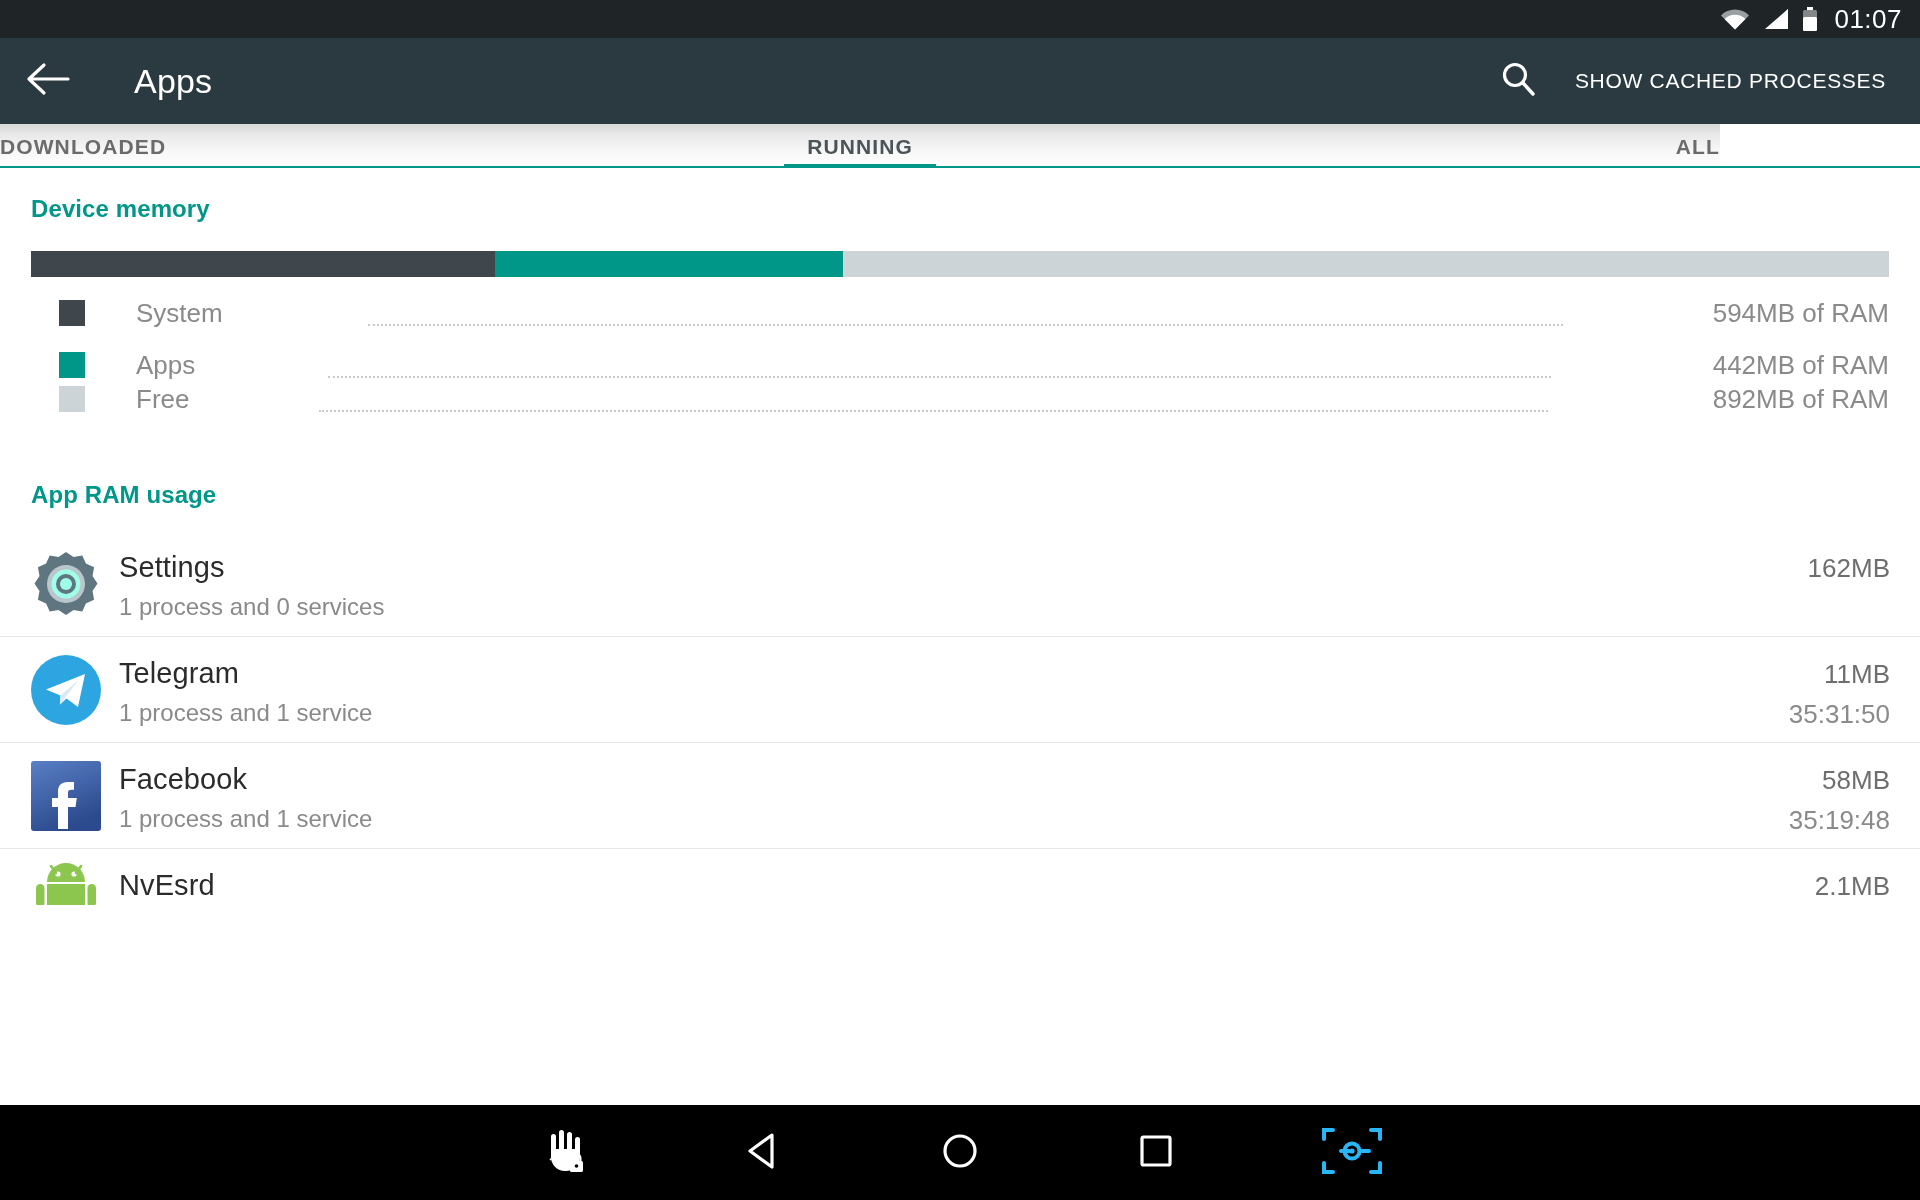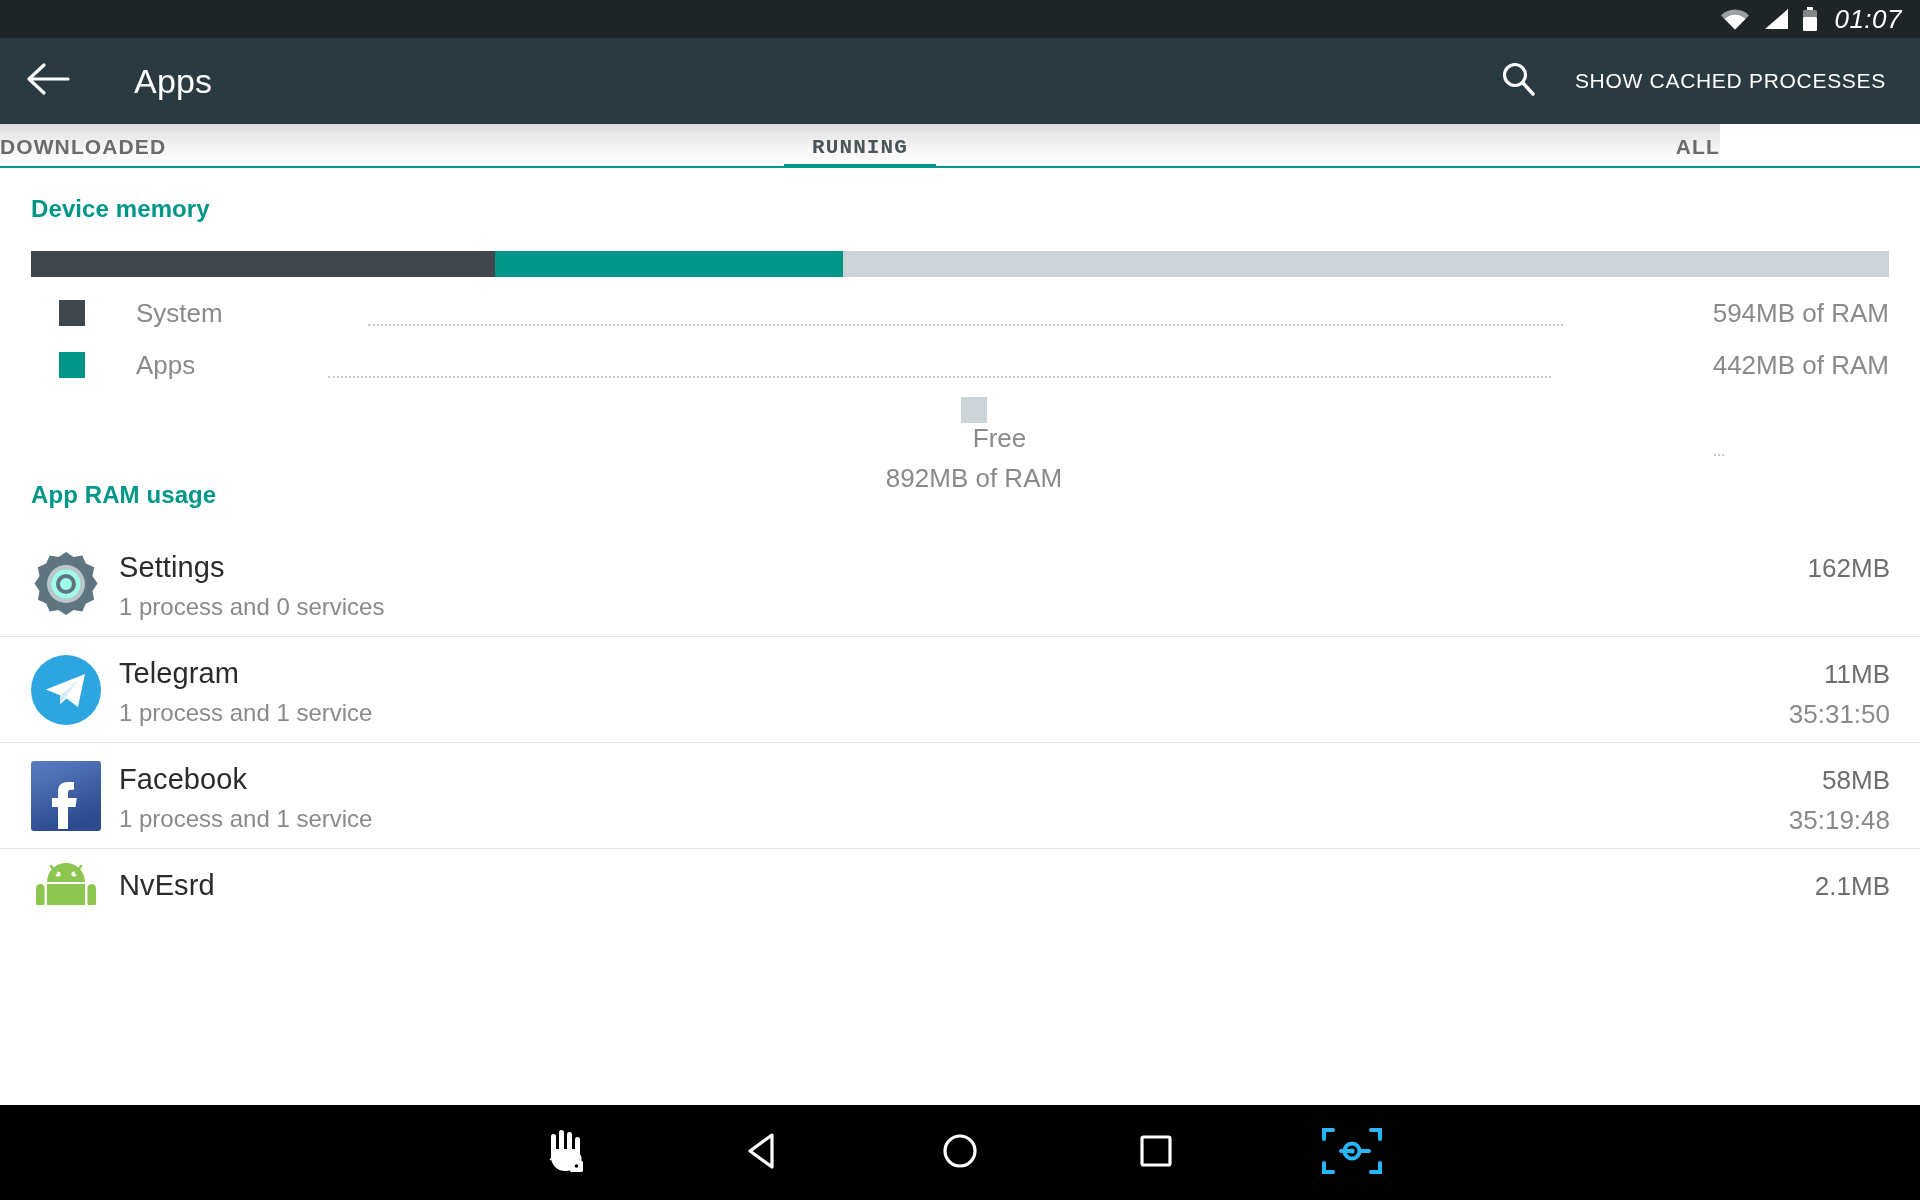--- a/index.html
+++ b/index.html
@@ -13,21 +13,21 @@
 
   
   .status-bar{
     position:absolute; top:0; left:0; width:1920px; height:38px;
     background:#1f2527; display:flex; align-items:center;
     justify-content:flex-end; padding-right:18px; gap:13px;
   }
   .status-icon{ display:block; }
   .status-clock{
     color:#ffffff; font-size:26px; font-weight:400; letter-spacing:.5px;
-    line-height:1; margin-left:3px;font-style:italic;
+    line-height:1; margin-left:3px;
   }
 
   
   .action-bar{
     position:absolute; top:38px; left:0; width:1920px; height:86px;
     background:#2b3a41; display:flex; align-items:center;
   }
   .back-btn{
     width:96px; height:86px; display:flex; align-items:center; justify-content:center;
     cursor:pointer;
@@ -54,21 +54,21 @@
     display:flex; align-items:flex-end;
   }
   .tab{
     flex:1; text-align:center; font-size:21px; font-weight:700;
     letter-spacing:1.1px; color:#6b6b6b; padding-bottom:9px;
     position:relative; cursor:pointer; height:44px;
     display:flex; align-items:flex-end; justify-content:center;
   }
   .tab.tab-left{ justify-content:flex-start; }
   .tab.tab-right{ justify-content:flex-end; }
-  .tab.active{ color:#4b5457;font-family:Liberation Mono, monospace; }
+  .tab.active{ color:#4b5457; }
   .tab.active::after{
     content:""; position:absolute; bottom:0; left:50%; transform:translateX(-50%);
     width:152px; height:4px; background:#009688;
   }
   .tab-divider{
     position:absolute; top:166px; left:0; width:1920px; height:2px;
     background:#009688;
   }
 
   
@@ -222,21 +222,21 @@
       <span class="legend-value">594MB of RAM</span>
     </div>
 
     <div class="legend-row" style="top:177px;">
       <span class="legend-swatch" style="background:#009688;"></span>
       <span class="legend-label">Apps</span>
       <span class="legend-dots" style="margin-left:133px; margin-right:162px;"></span>
       <span class="legend-value">442MB of RAM</span>
     </div>
 
-    <div class="legend-row" style="top:229px;flex-direction:column;">
+    <div class="legend-row" style="top:211px;">
       <span class="legend-swatch" style="background:#ccd4d7;"></span>
       <span class="legend-label">Free</span>
       <span class="legend-dots" style="margin-left:130px; margin-right:165px;"></span>
       <span class="legend-value">892MB of RAM</span>
     </div>
 
     <div class="section-head sec-app-ram">App RAM usage</div>
 
     <div class="app-row" style="top:363px;">
       <div class="app-icon-wrap">

